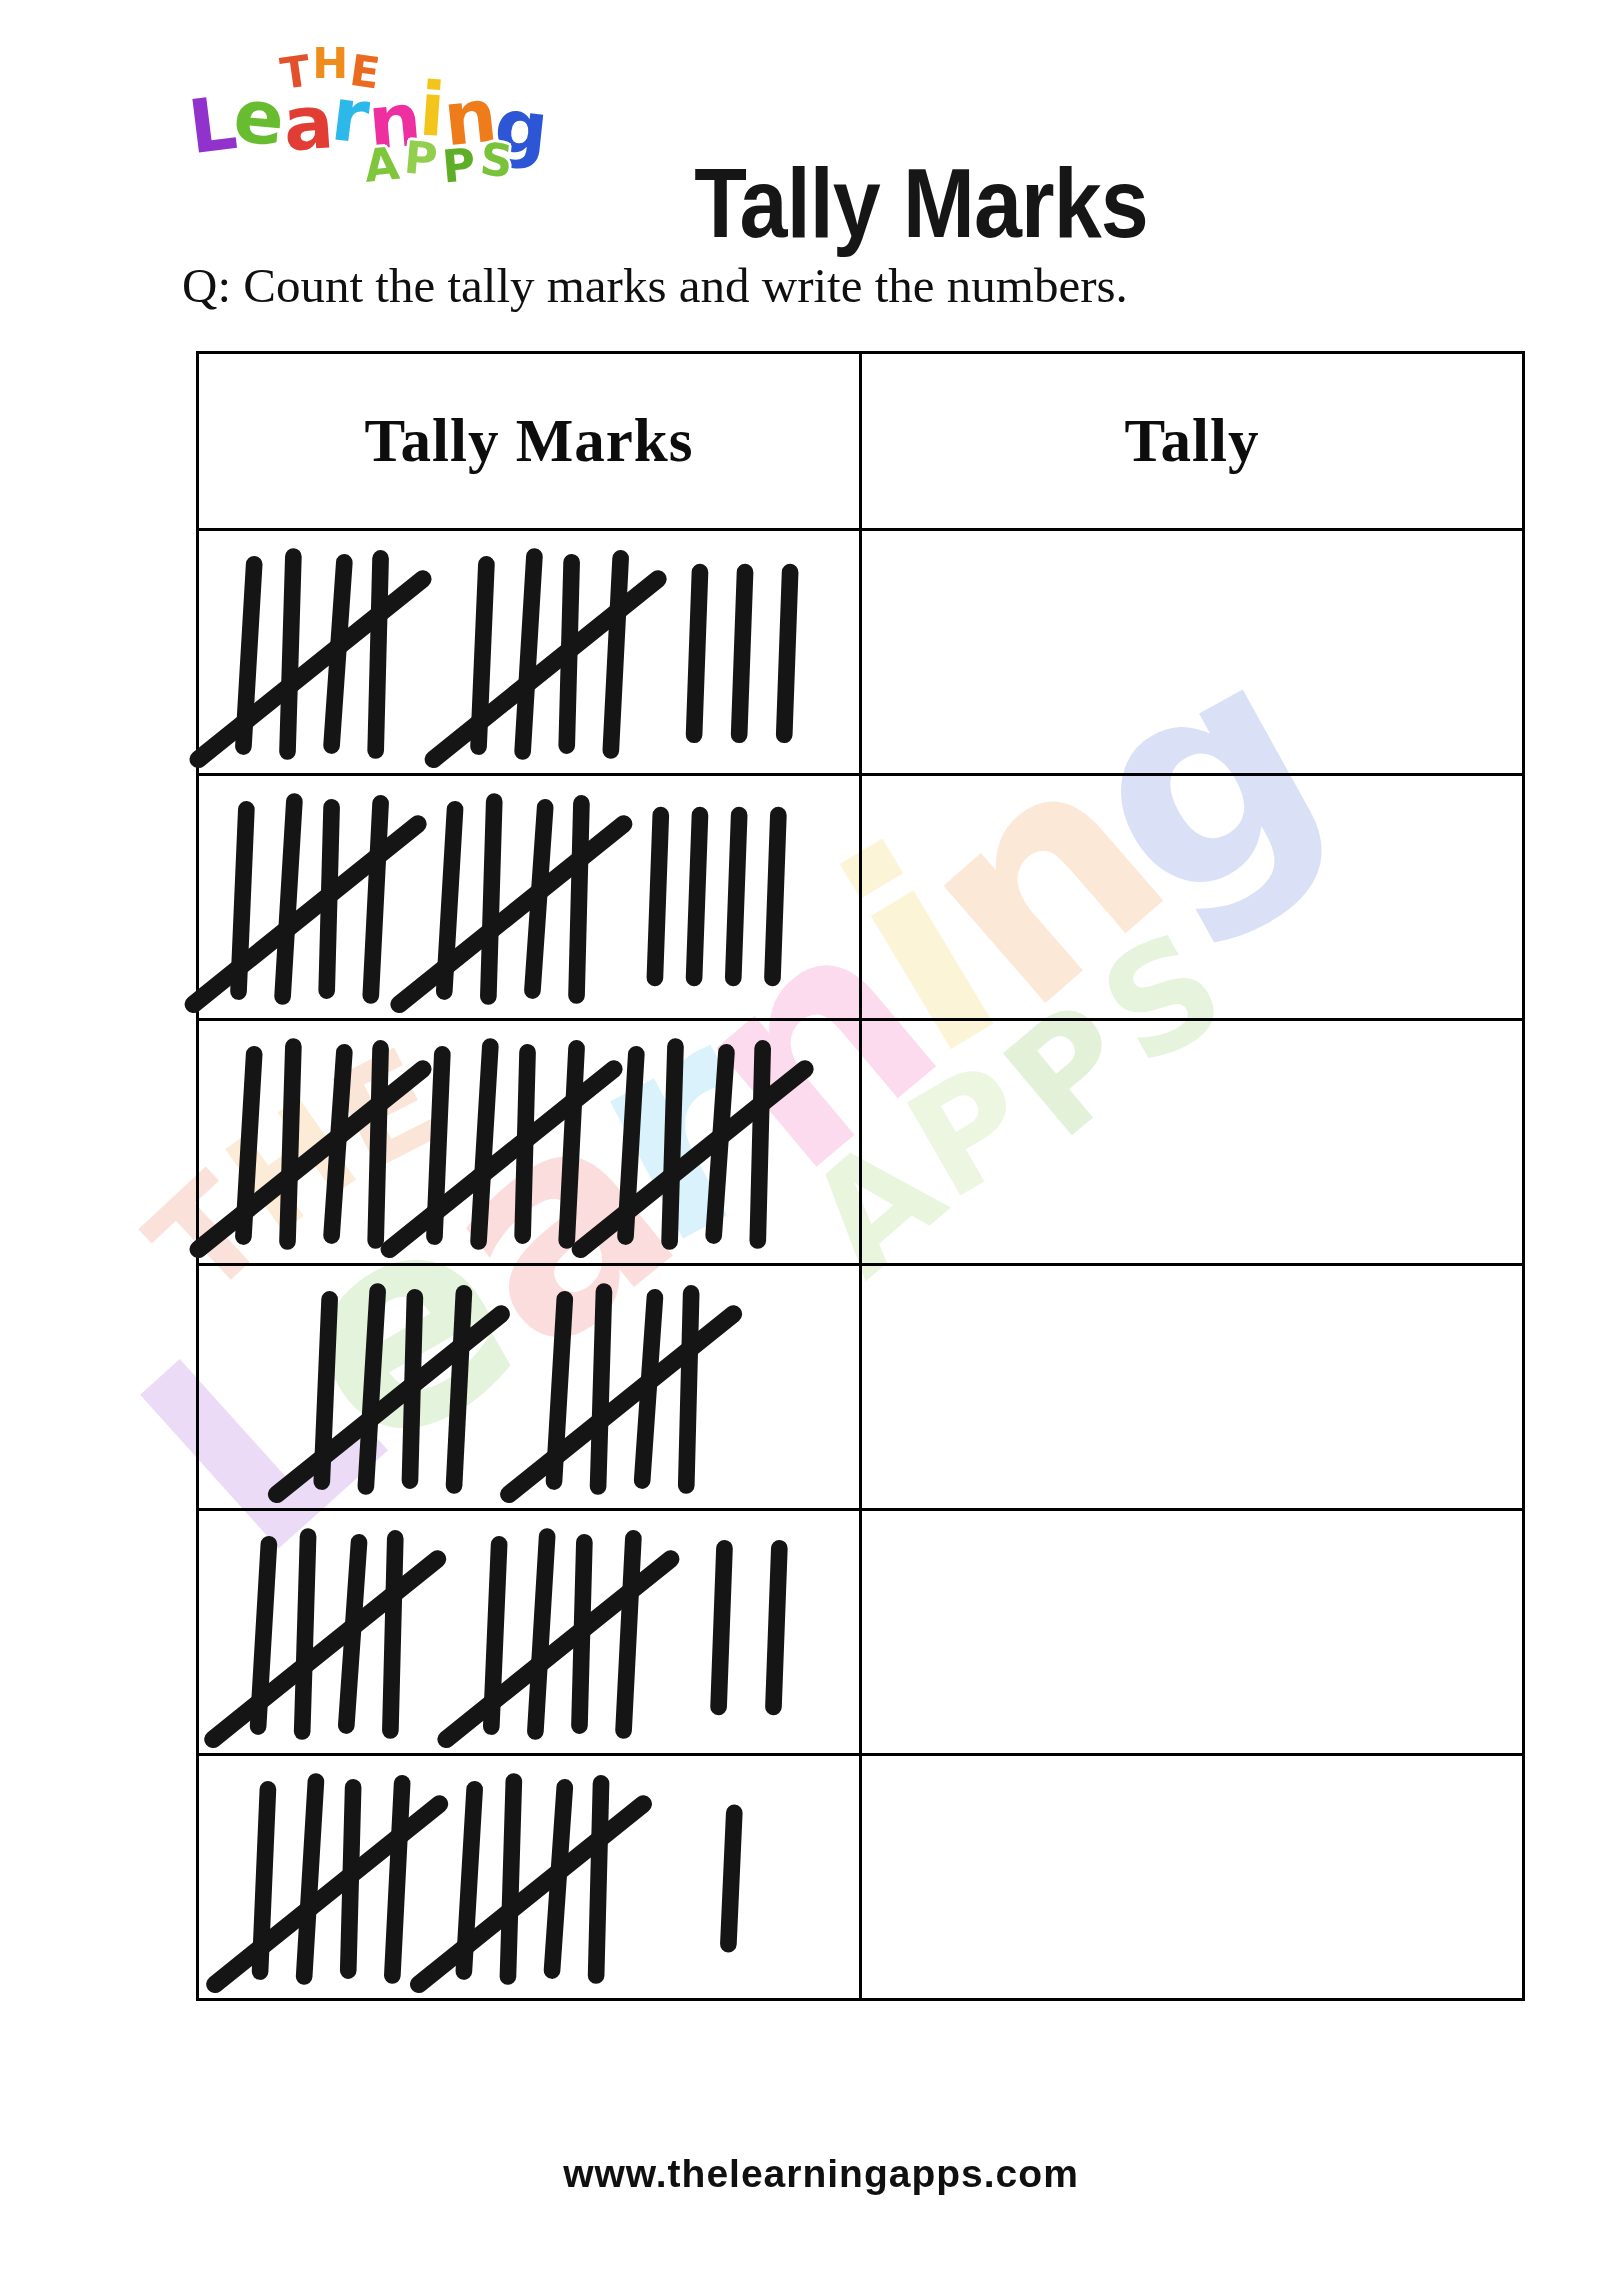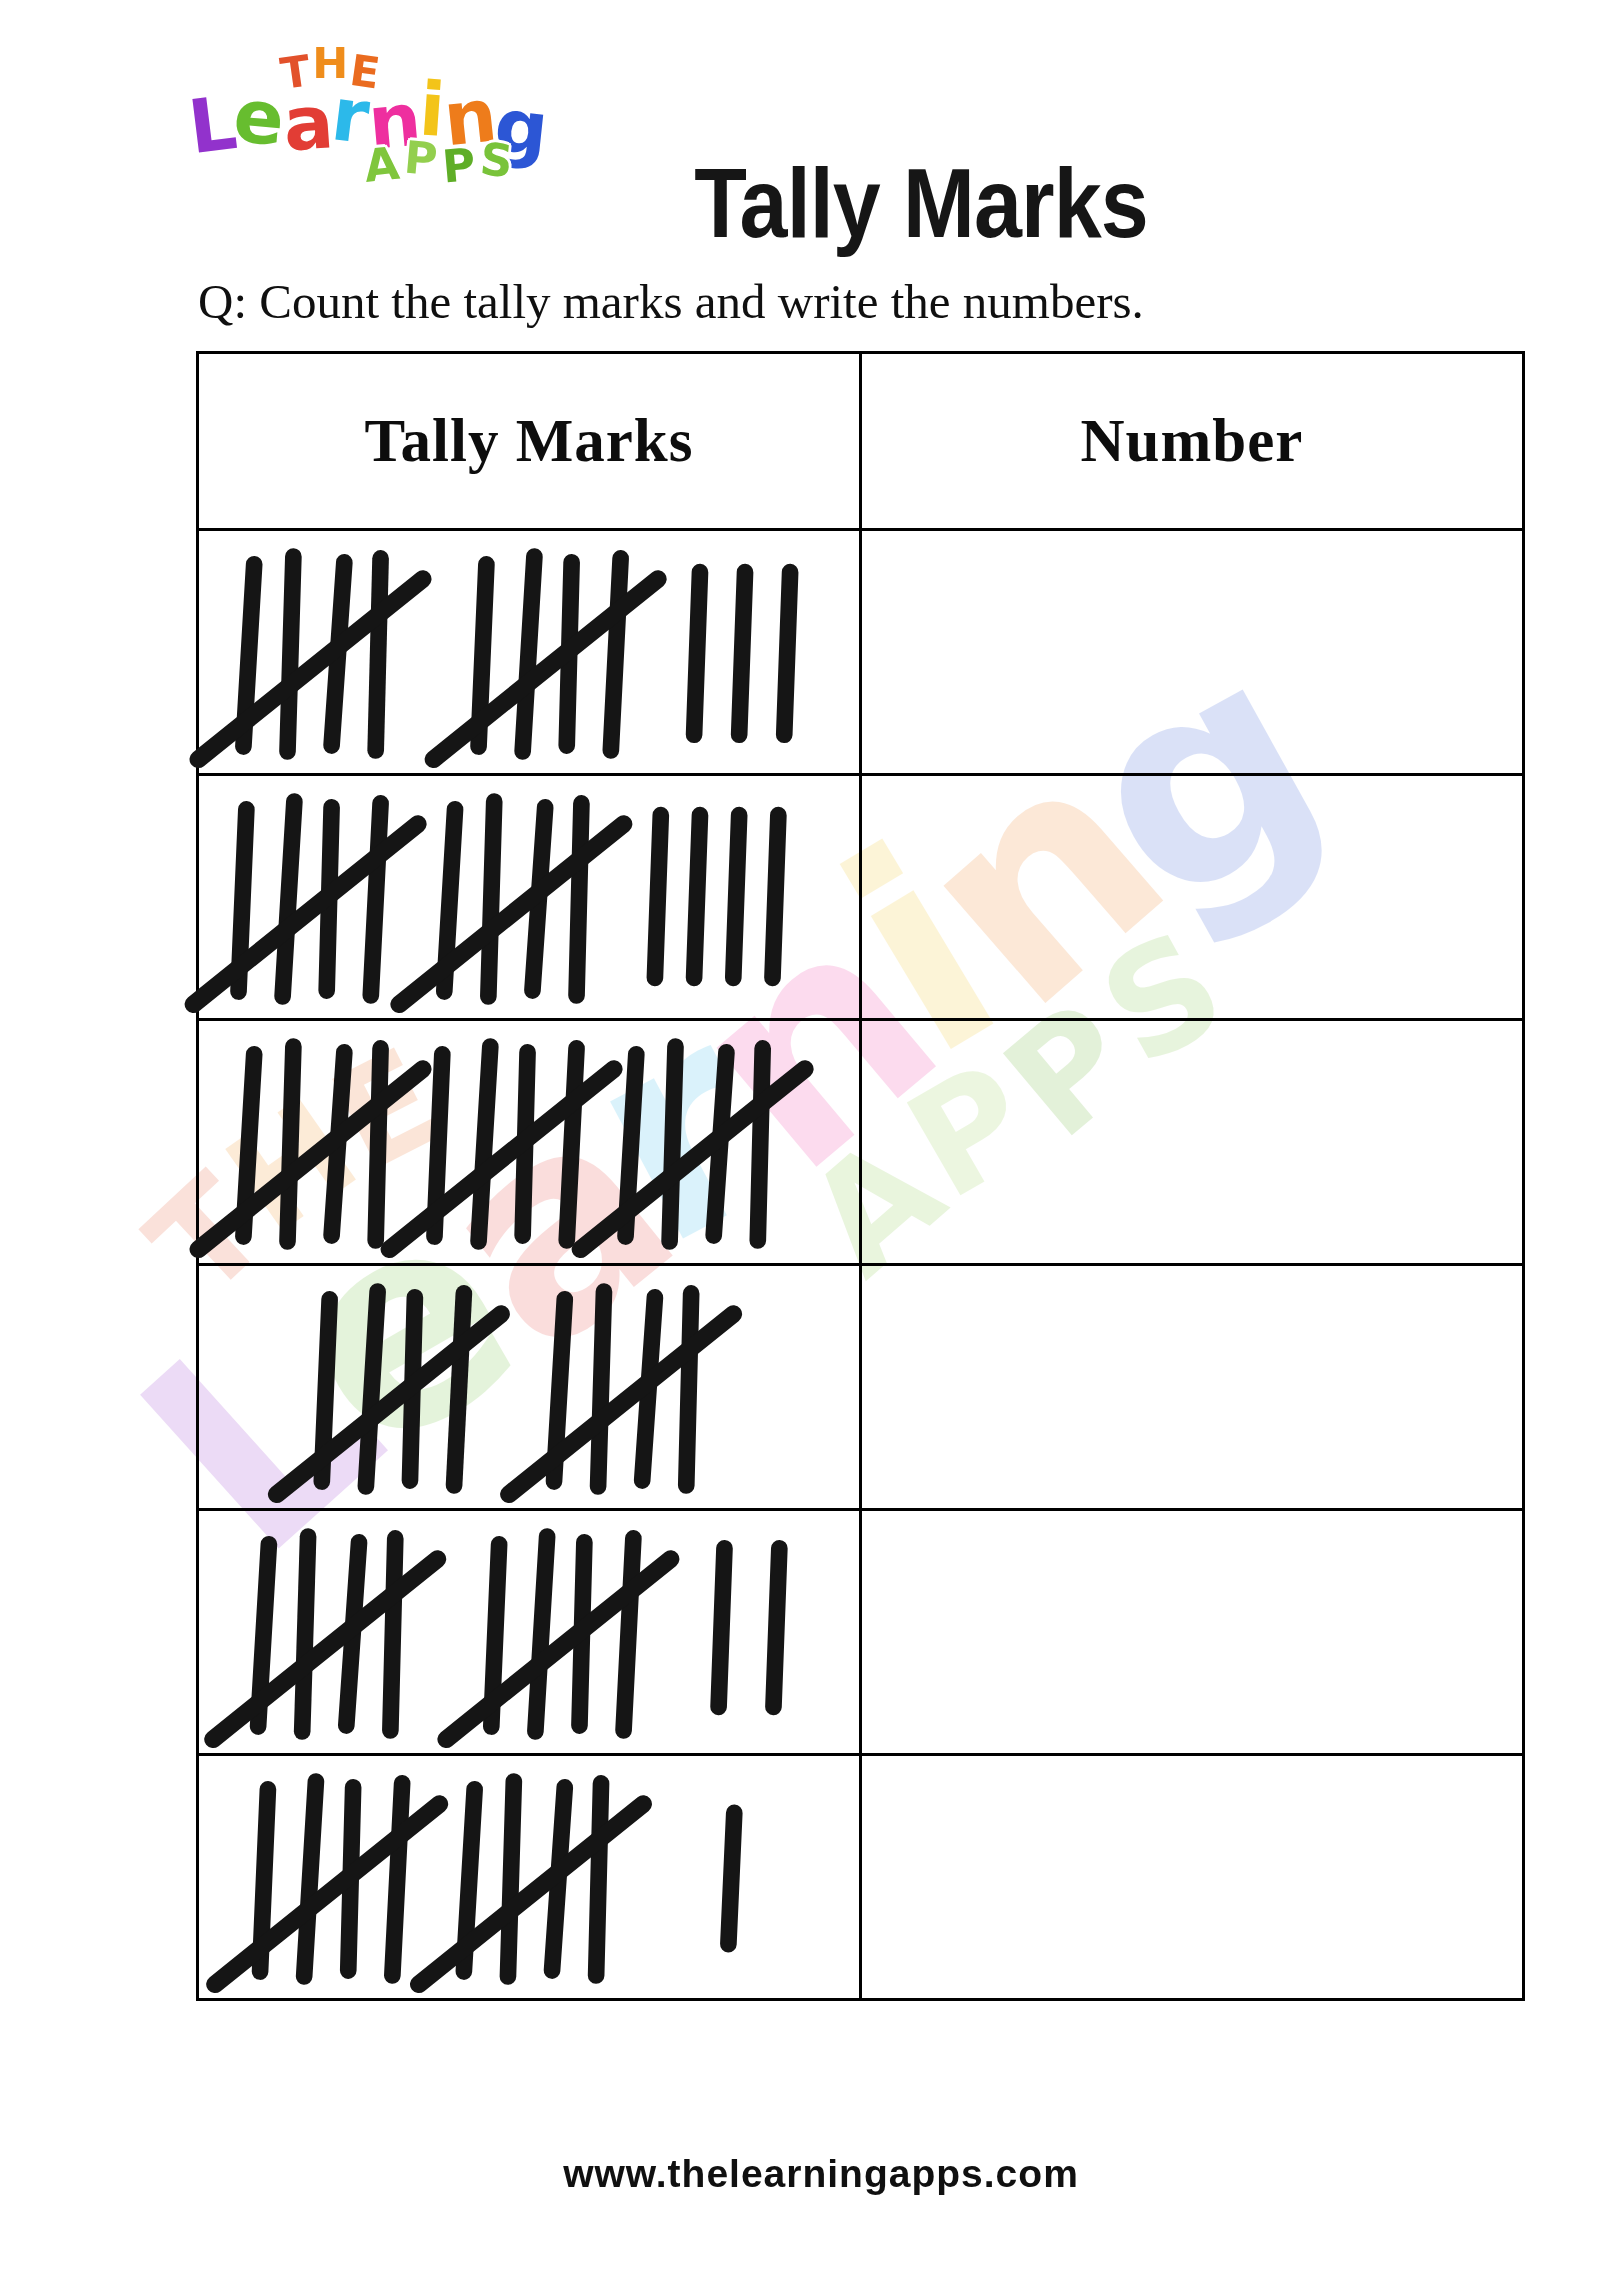--- a/index.html
+++ b/index.html
@@ -35,21 +35,21 @@
   .wm-apps{font-size:147px;margin-left:667px;margin-top:-44px;letter-spacing:9.8px;}
 
   
   .title{
     position:absolute;left:921px;top:203px;
     transform:translate(-50%,-50%) scaleX(.88);
     font-size:98px;font-weight:bold;color:#161616;
     letter-spacing:-1px;white-space:nowrap;z-index:2;margin:0;
   }
   .question{
-    position:absolute;left:182px;top:257px;margin:16px;z-index:2;
+    position:absolute;left:182px;top:257px;margin:0;z-index:2;
     font-family:"Liberation Serif",serif;font-size:49px;color:#101010;
     white-space:nowrap;
   }
 
   
   table.tally-table{
     position:absolute;left:196px;top:351px;width:1329px;
     border-collapse:collapse;table-layout:fixed;z-index:1;
     background:transparent;
   }
@@ -87,21 +87,21 @@
   </div>
 
   <h1 class="title">Tally Marks</h1>
 
   <p class="question">Q: Count the tally marks and write the numbers.</p>
 
   <table class="tally-table">
     <thead>
       <tr>
         <th>Tally Marks</th>
-        <th>Number</th>
+        <th>Tally</th>
       </tr>
     </thead>
     <tbody id="rows">
         <tr>
           <td>
             <svg class="tallies" viewBox="0 0 674 247">
               <path d="M56 34 L45 220" stroke="#151515" stroke-width="17" stroke-linecap="round" fill="none"></path>
               <path d="M96 26 L90 225" stroke="#151515" stroke-width="17" stroke-linecap="round" fill="none"></path>
               <path d="M148 32 L135 219" stroke="#151515" stroke-width="17" stroke-linecap="round" fill="none"></path>
               <path d="M185 28 L180 224" stroke="#151515" stroke-width="17" stroke-linecap="round" fill="none"></path>

